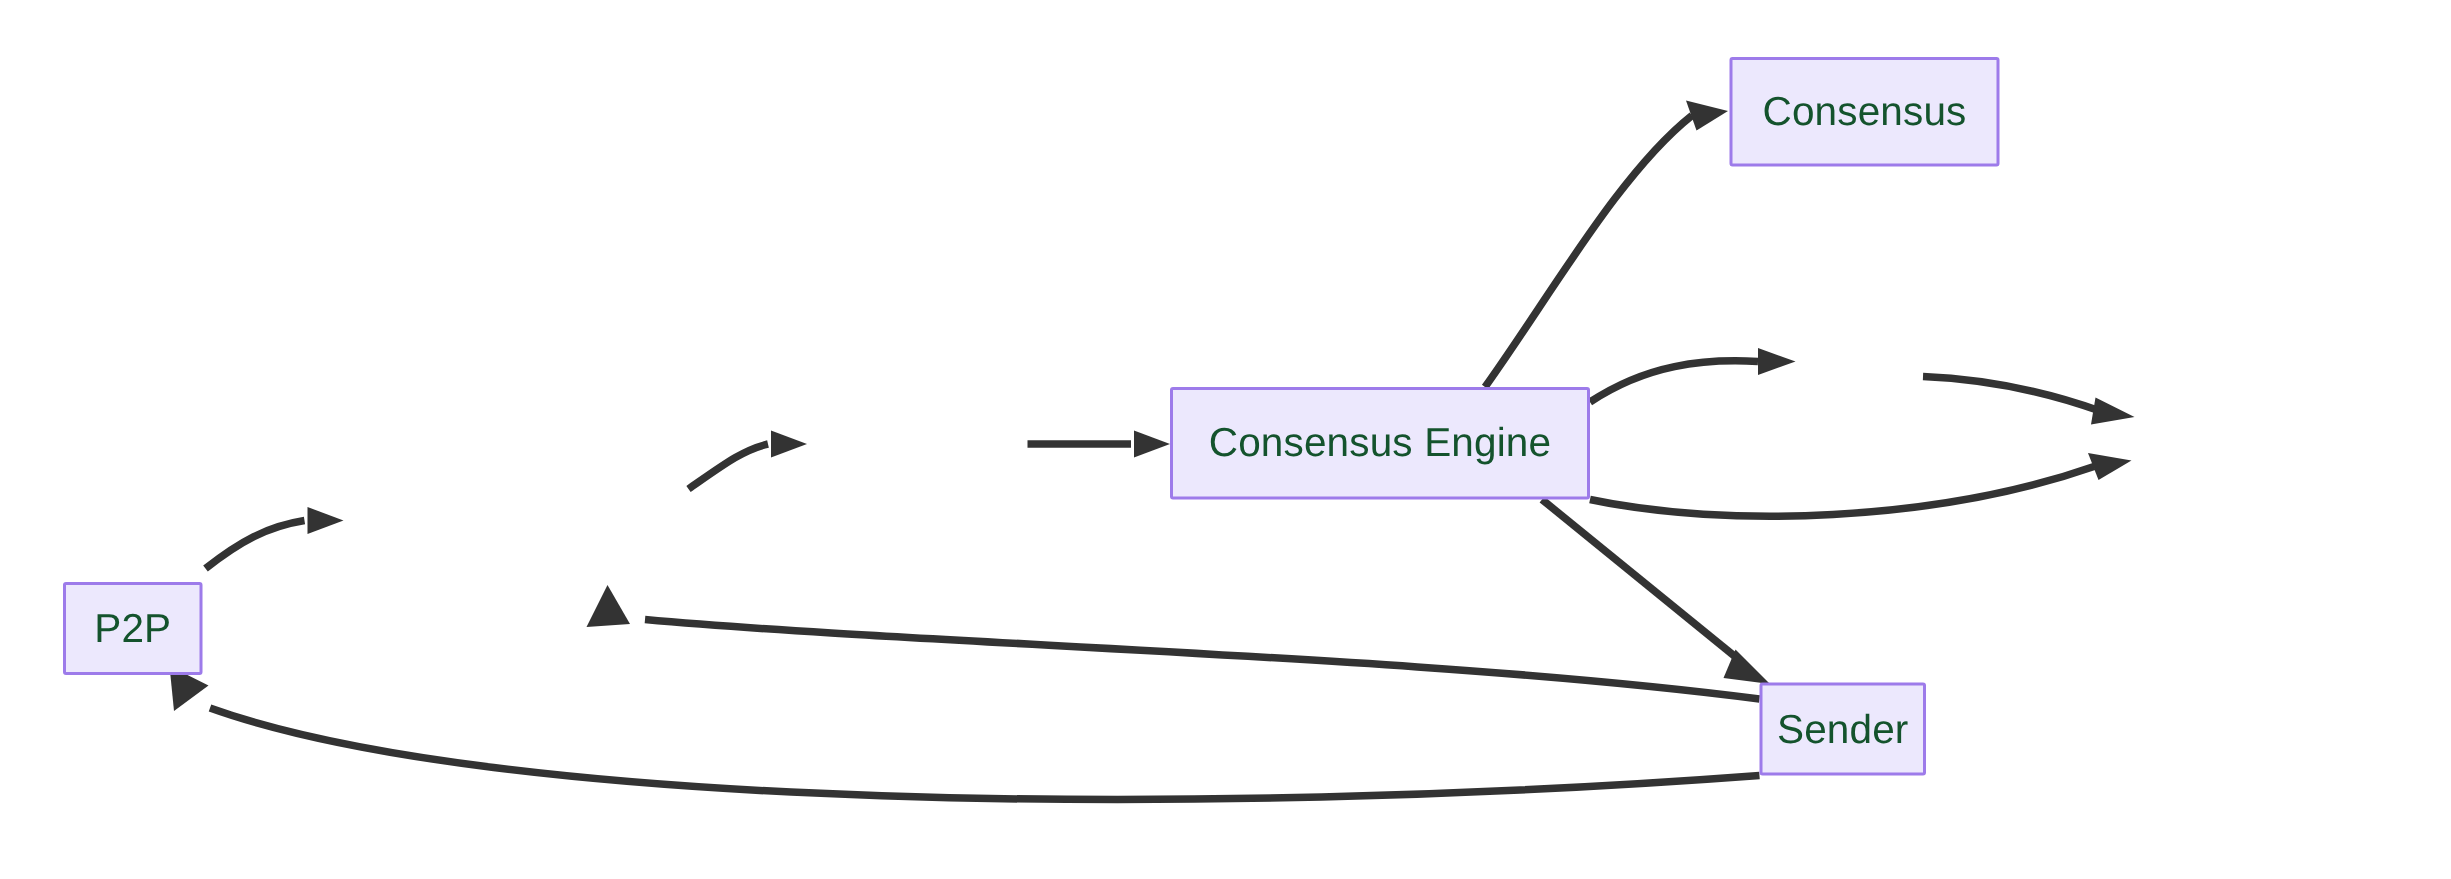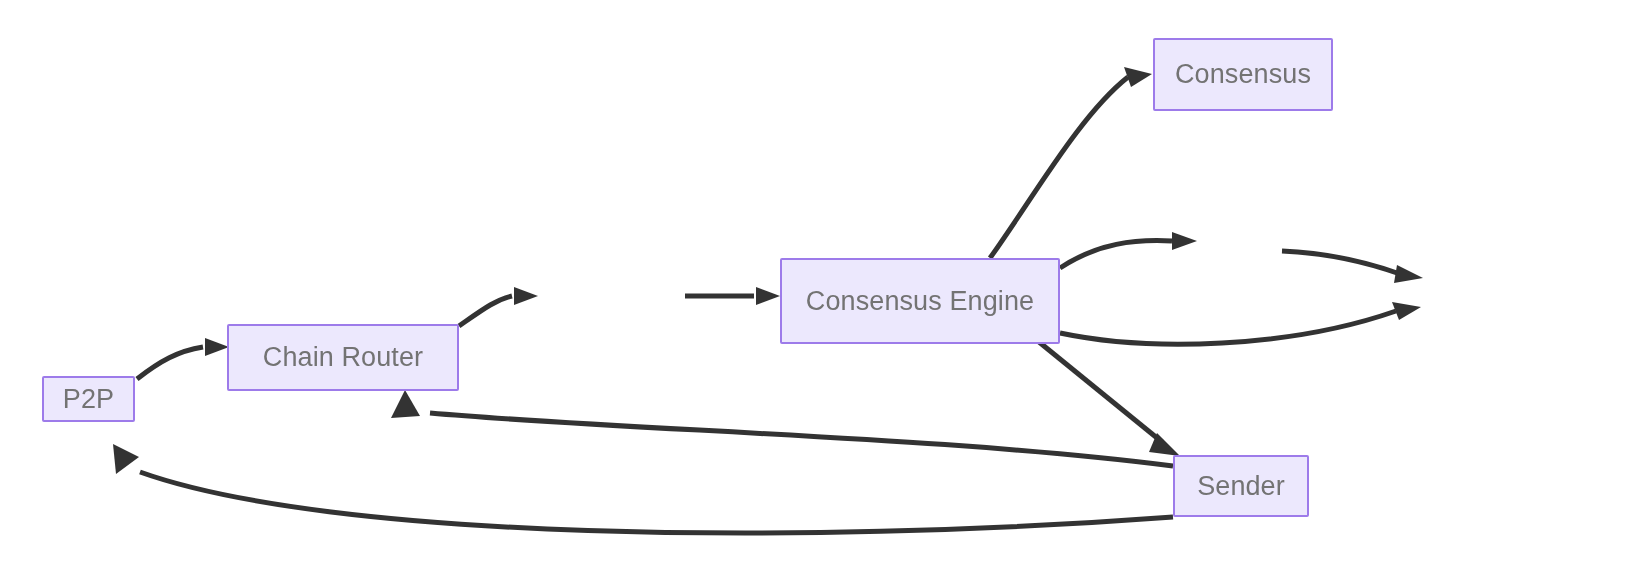--- a/index.html
+++ b/index.html
@@ -24,21 +24,21 @@
   }
   .node {
     position: absolute;
     box-sizing: border-box;
     background: #ECE8FD;
     border: 2px solid #9D7BEA;
     border-radius: 2px;
     display: flex;
     align-items: center;
     justify-content: center;
-    color: #737373;
+    color: #14532d;
     font-size: 27px;
     font-weight: 400;
     line-height: 1;
     letter-spacing: 0.1px;
     white-space: nowrap;
     z-index: 2;
   }
   .node-label {
     display: block;
     padding: 0 4px;
@@ -105,36 +105,33 @@
       <path class="edge-path" d="M 1173 466 C 950 437, 620 430, 430 413"></path>
       <polygon class="arrow-head" points="405,390 420,416, 391,418"></polygon>
     </g>
 
     <g>
       <path class="edge-path" d="M 1173 517 C 800 545, 330 540, 140 472"></path>
       <polygon class="arrow-head" points="113,444 139,457, 116,474"></polygon>
     </g>
   </svg>
 
-  <div class="node" style="left:42px; top:376px; width:93px; height:46px;">
+  <div class="node" style="left:42px; top:388px; width:93px; height:62px;">
     <span class="node-label">P2P</span>
   </div>
 
-  <div class="node" style="left:227px; top:324px; width:232px; height:67px;">
-    <span class="node-label">Chain Router</span>
-  </div>
 
 
-  <div class="node" style="left:780px; top:258px; width:280px; height:86px;">
+  <div class="node" style="left:780px; top:258px; width:280px; height:75px;">
     <span class="node-label">Consensus Engine</span>
   </div>
 
   <div class="node" style="left:1153px; top:38px; width:180px; height:73px;">
     <span class="node-label">Consensus</span>
   </div>
 
 
 
-  <div class="node" style="left:1173px; top:455px; width:136px; height:62px;">
+  <div class="node" style="left:1173px; top:455px; width:111px; height:62px;">
     <span class="node-label">Sender</span>
   </div>
 
 </div>
 
 </body></html>

